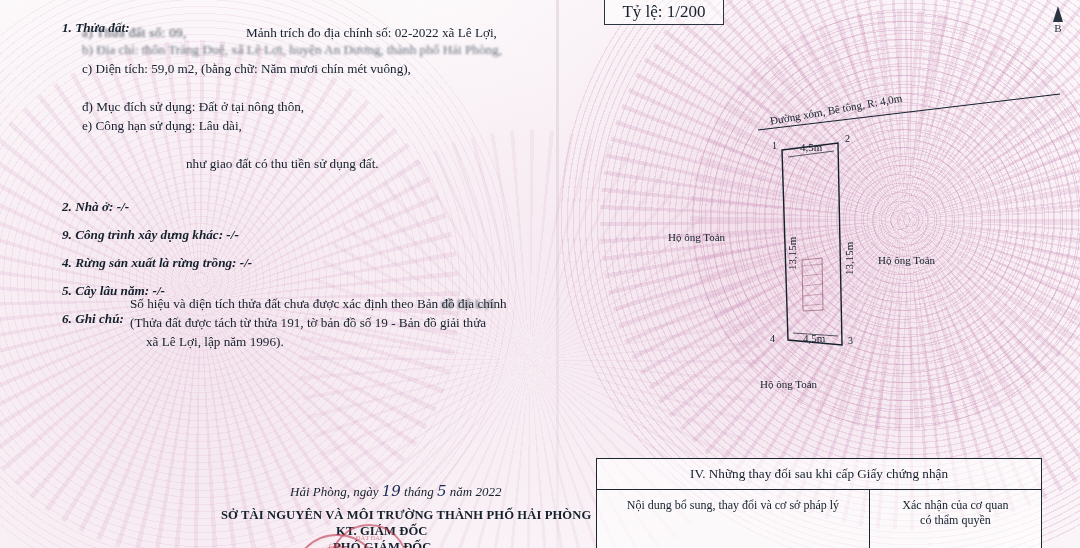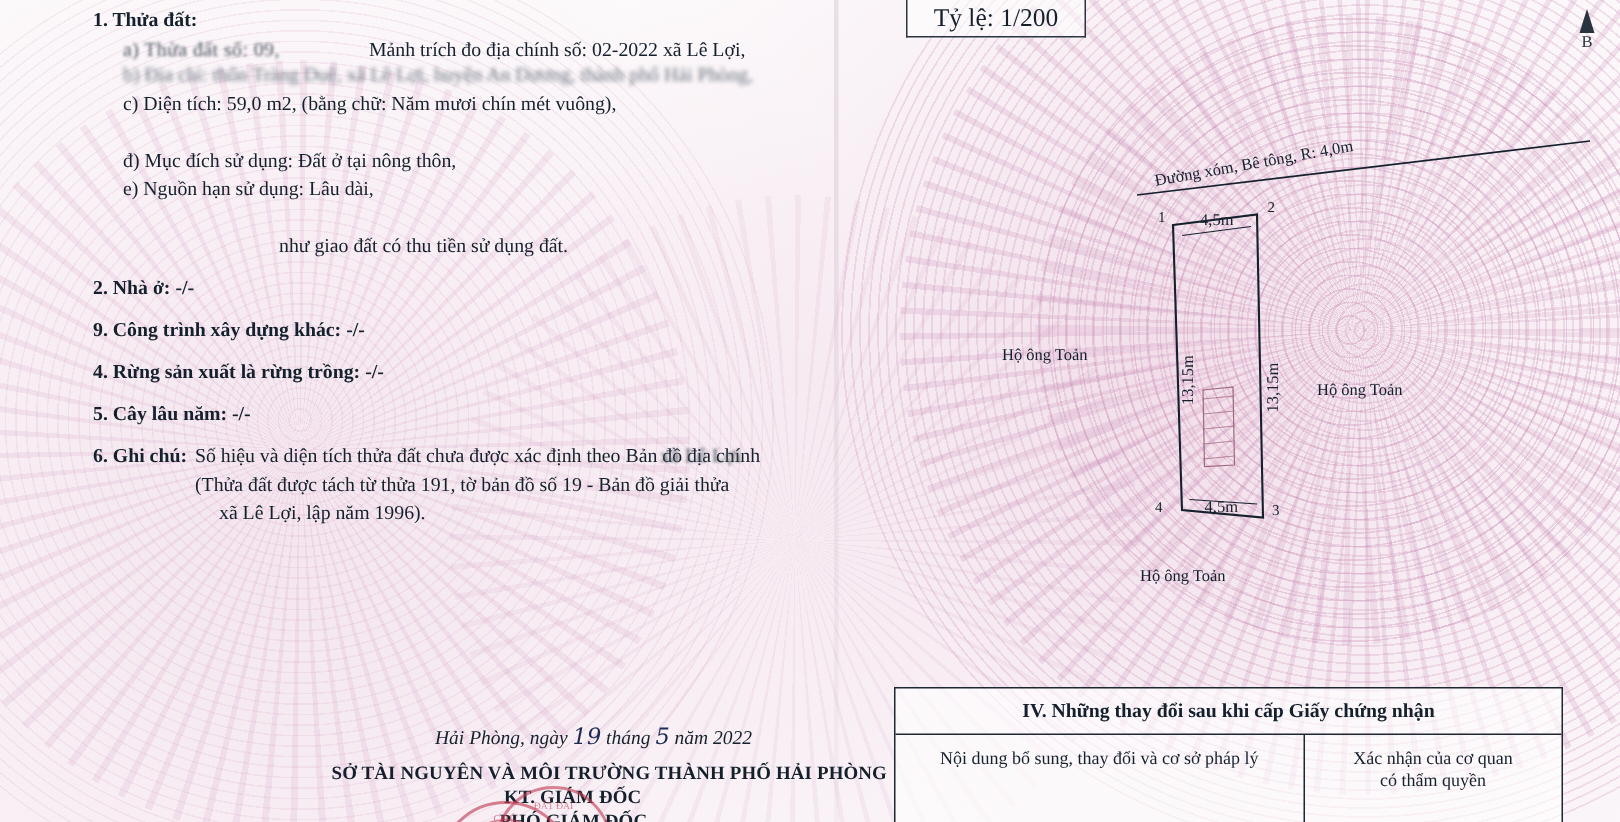--- a/index.html
+++ b/index.html
@@ -117,20 +117,22 @@
     left: 0;
     top: 0;
     width: 560px;
     height: 548px;
     font-size: 13.2px;
     line-height: 1.36;
   }
   .sec-title {
     position: absolute;
     font-weight: bold;
+    font-style: italic;
+    margin-top: 15px;
   }
   .ln {
     position: absolute;
     white-space: nowrap;
   }
   .blurred {
     color: #4a5560;
     filter: blur(1.1px);
     letter-spacing: .3px;
   }
@@ -233,21 +235,21 @@
   .changes {
     position: absolute;
     left: 596px;
     top: 458px;
     width: 444px;
     border: 1.3px solid #1d2730;
     background: rgba(255,255,255,0.62);
   }
   .changes-head {
     text-align: center;
-    font-weight: bold;
+    font-weight: normal;
     font-size: 13.2px;
     padding: 7px 4px 7px;
     border-bottom: 1.2px solid #1d2730;
   }
   .changes-cols {
     display: flex;
     height: 58px;
   }
   .changes-cols > div {
     font-size: 12px;
@@ -295,21 +297,21 @@
     <div class="ln blurred" style="left:82px; top:24px;">a) Thửa đất số: 09,</div>
     <div class="ln" style="left:246px; top:24px;">Mảnh trích đo địa chính số: 02-2022 xã Lê Lợi,</div>
 
     <div class="ln blurred-light" style="left:82px; top:41px;">b) Địa chỉ: thôn Tràng Duệ, xã Lê Lợi, huyện An Dương, thành phố Hải Phòng,</div>
 
     <div class="ln" style="left:82px; top:60px;">c) Diện tích: 59,0 m2, (bằng chữ: Năm mươi chín mét vuông),</div>
 
 
     <div class="ln" style="left:82px; top:98px;">đ) Mục đích sử dụng: Đất ở tại nông thôn,</div>
 
-    <div class="ln" style="left:82px; top:117px;">e) Nguồn hạn sử dụng: Lâu dài,</div>
+    <div class="ln" style="left:82px; top:117px;">e) Công hạn sử dụng: Lâu dài,</div>
 
     <div class="ln" style="left:186px; top:155px;">như giao đất có thu tiền sử dụng đất.</div>
 
     <div class="sec-title" style="left:62px; top:183px;">2. Nhà ở: -/-</div>
     <div class="sec-title" style="left:62px; top:211px;">9. Công trình xây dựng khác: -/-</div>
     <div class="sec-title" style="left:62px; top:239px;">4. Rừng sản xuất là rừng trồng: -/-</div>
     <div class="sec-title" style="left:62px; top:267px;">5. Cây lâu năm: -/-</div>
 
     <div class="sec-title" style="left:62px; top:295px;">6. Ghi chú:</div>
     <div class="ln" style="left:130px; top:295px;">Số hiệu và diện tích thửa đất chưa được xác định theo Bản đồ địa chính</div>

